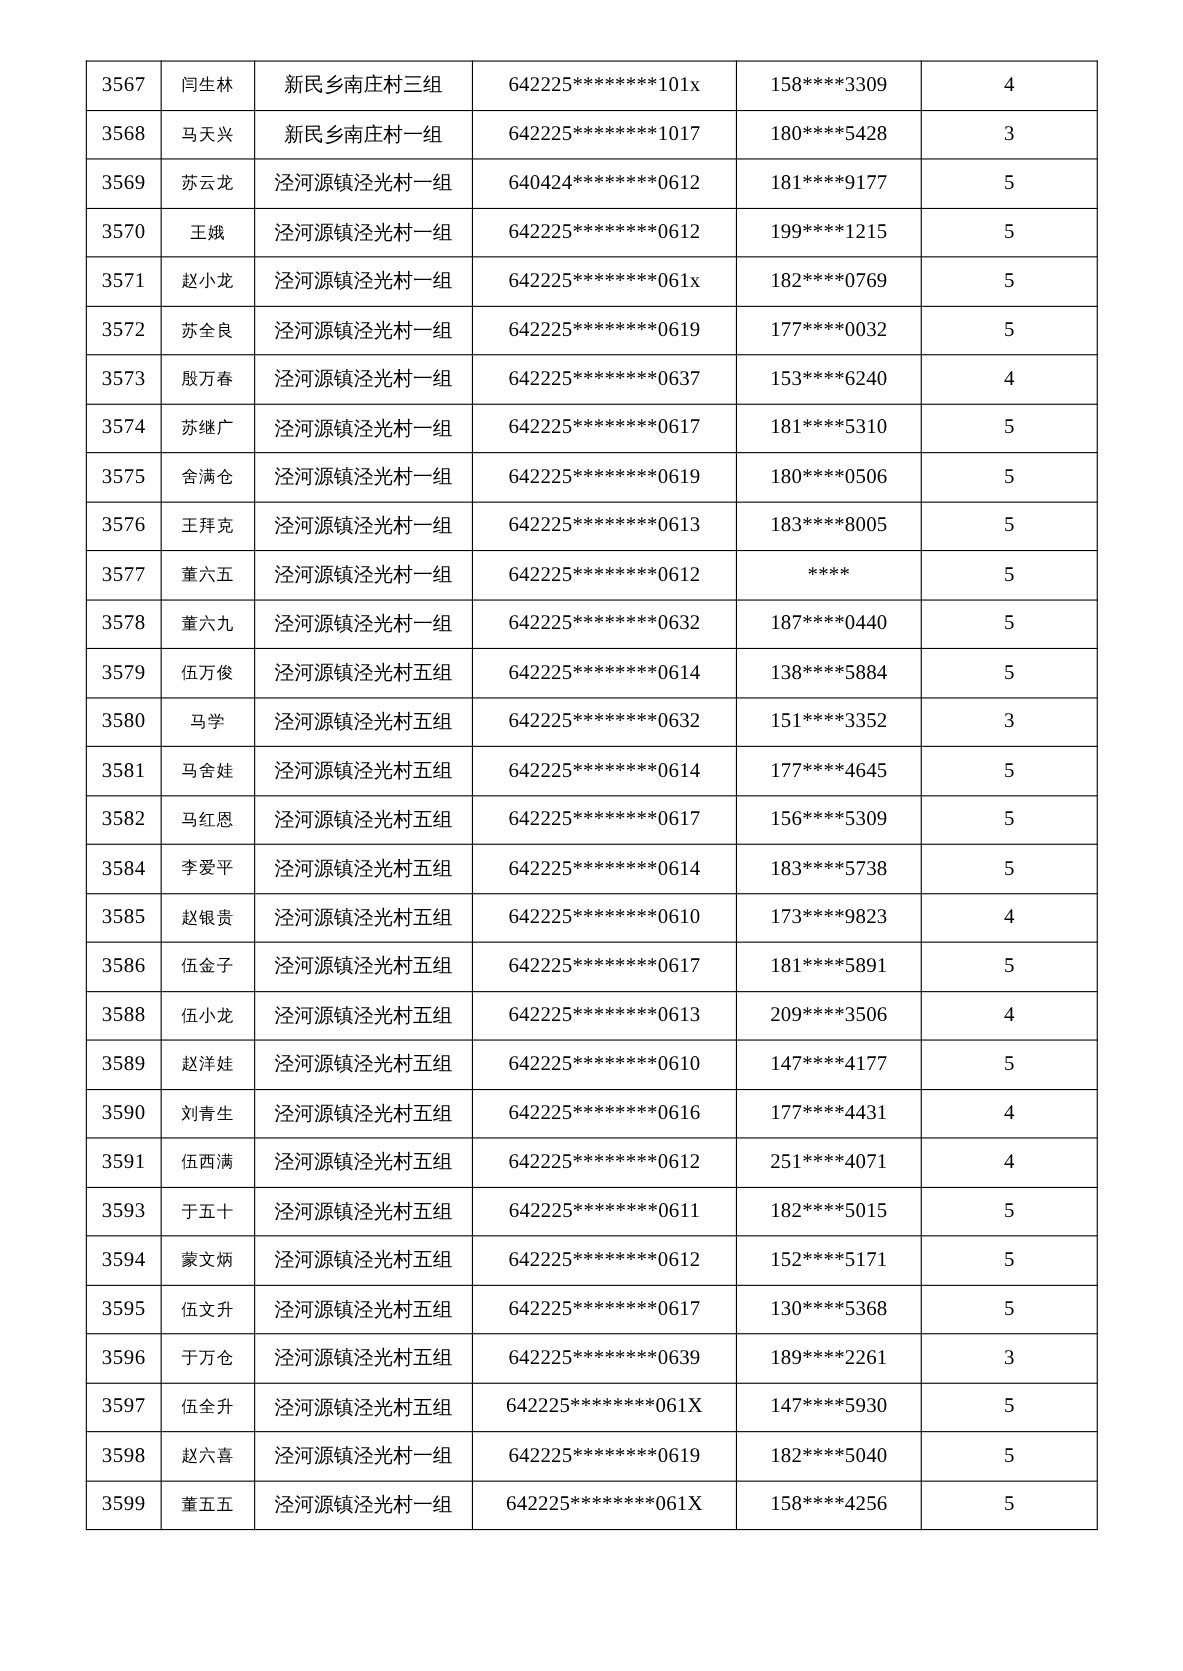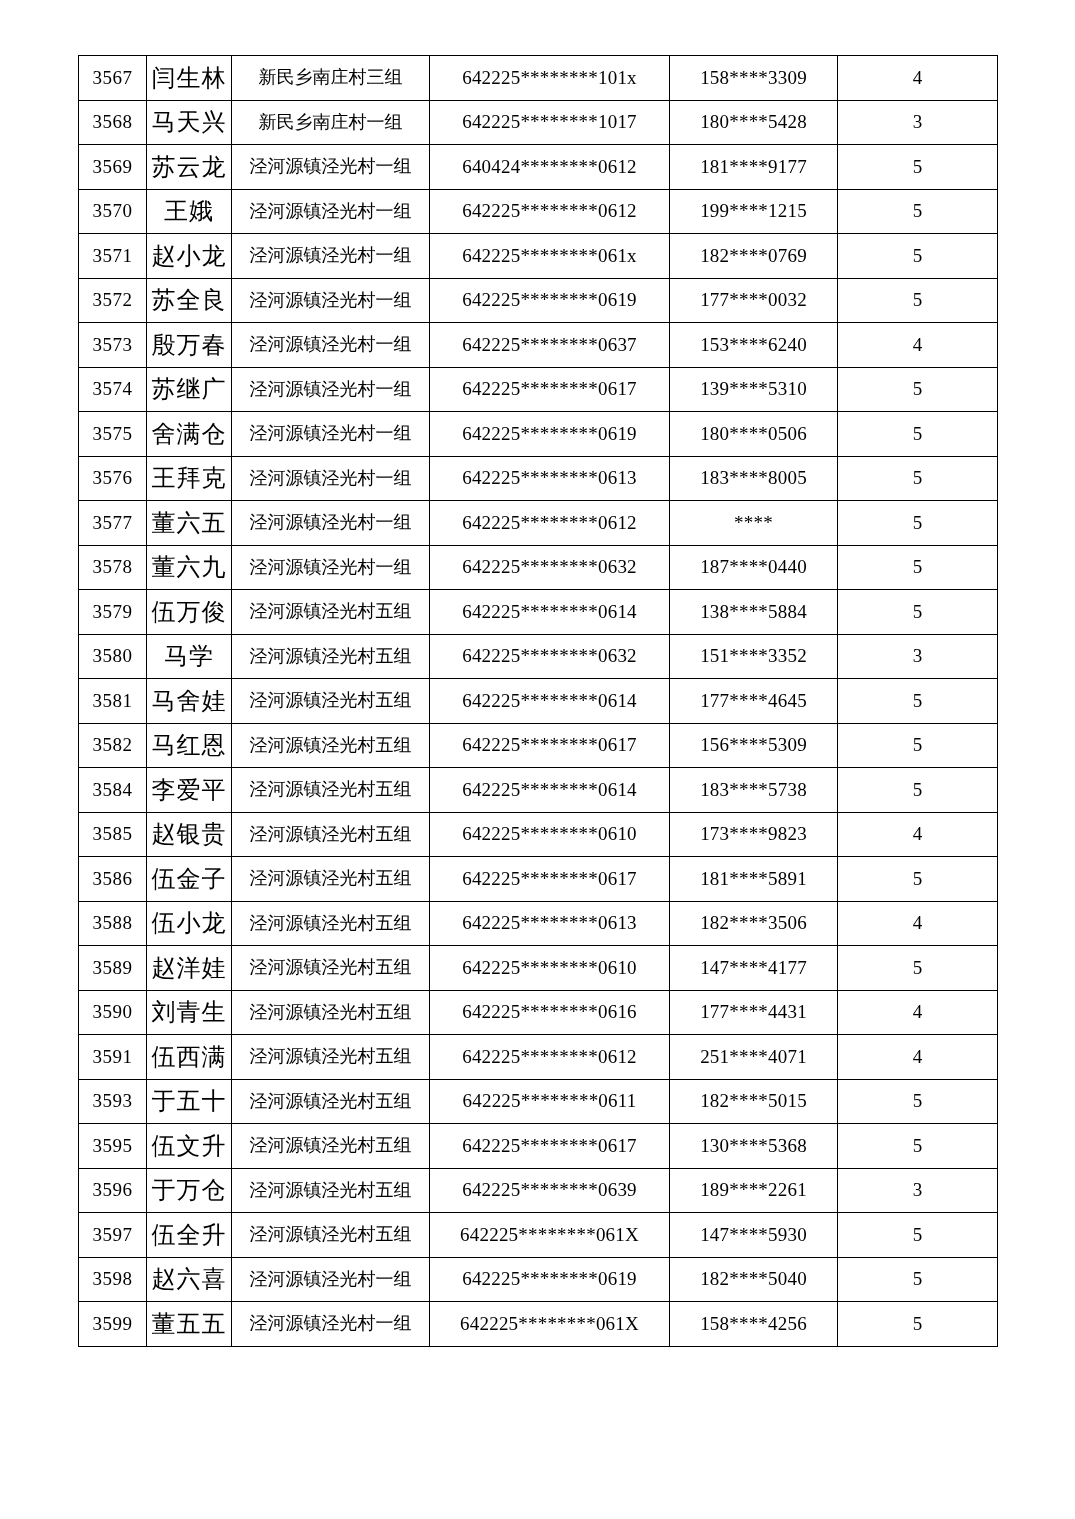--- a/index.html
+++ b/index.html
@@ -40,21 +40,21 @@
   col.c-addr   { width: 198px; }
   col.c-id     { width: 240px; }
   col.c-phone  { width: 168px; }
   col.c-count  { width: 160px; }
 
   .cell-idx {
     font-size: 19px;
     letter-spacing: 0.5px;
   }
   .cell-name {
-    font-size: 24px;
+    font-size: 15px;
     letter-spacing: 1px;
   }
   .cell-addr {
     font-size: 18px;
     line-height: 1.05;
     text-align: left;
     padding-left: 4px;
     white-space: normal;
     word-break: break-all;
   }
@@ -138,21 +138,21 @@
           <td class="cell-addr">泾河源镇泾光村一组</td>
           <td class="cell-id">642225********0637</td>
           <td class="cell-phone">153****6240</td>
           <td class="cell-count">4</td>
         </tr>
         <tr>
           <td class="cell-idx">3574</td>
           <td class="cell-name">苏继广</td>
           <td class="cell-addr">泾河源镇泾光村一组</td>
           <td class="cell-id">642225********0617</td>
-          <td class="cell-phone">139****5310</td>
+          <td class="cell-phone">181****5310</td>
           <td class="cell-count">5</td>
         </tr>
         <tr>
           <td class="cell-idx">3575</td>
           <td class="cell-name">舍满仓</td>
           <td class="cell-addr">泾河源镇泾光村一组</td>
           <td class="cell-id">642225********0619</td>
           <td class="cell-phone">180****0506</td>
           <td class="cell-count">5</td>
         </tr>
@@ -234,21 +234,21 @@
           <td class="cell-addr">泾河源镇泾光村五组</td>
           <td class="cell-id">642225********0617</td>
           <td class="cell-phone">181****5891</td>
           <td class="cell-count">5</td>
         </tr>
         <tr>
           <td class="cell-idx">3588</td>
           <td class="cell-name">伍小龙</td>
           <td class="cell-addr">泾河源镇泾光村五组</td>
           <td class="cell-id">642225********0613</td>
-          <td class="cell-phone">182****3506</td>
+          <td class="cell-phone">209****3506</td>
           <td class="cell-count">4</td>
         </tr>
         <tr>
           <td class="cell-idx">3589</td>
           <td class="cell-name">赵洋娃</td>
           <td class="cell-addr">泾河源镇泾光村五组</td>
           <td class="cell-id">642225********0610</td>
           <td class="cell-phone">147****4177</td>
           <td class="cell-count">5</td>
         </tr>
@@ -267,20 +267,28 @@
           <td class="cell-id">642225********0612</td>
           <td class="cell-phone">251****4071</td>
           <td class="cell-count">4</td>
         </tr>
         <tr>
           <td class="cell-idx">3593</td>
           <td class="cell-name">于五十</td>
           <td class="cell-addr">泾河源镇泾光村五组</td>
           <td class="cell-id">642225********0611</td>
           <td class="cell-phone">182****5015</td>
+          <td class="cell-count">5</td>
+        </tr>
+        <tr>
+          <td class="cell-idx">3594</td>
+          <td class="cell-name">蒙文炳</td>
+          <td class="cell-addr">泾河源镇泾光村五组</td>
+          <td class="cell-id">642225********0612</td>
+          <td class="cell-phone">152****5171</td>
           <td class="cell-count">5</td>
         </tr>
         <tr>
           <td class="cell-idx">3595</td>
           <td class="cell-name">伍文升</td>
           <td class="cell-addr">泾河源镇泾光村五组</td>
           <td class="cell-id">642225********0617</td>
           <td class="cell-phone">130****5368</td>
           <td class="cell-count">5</td>
         </tr>

